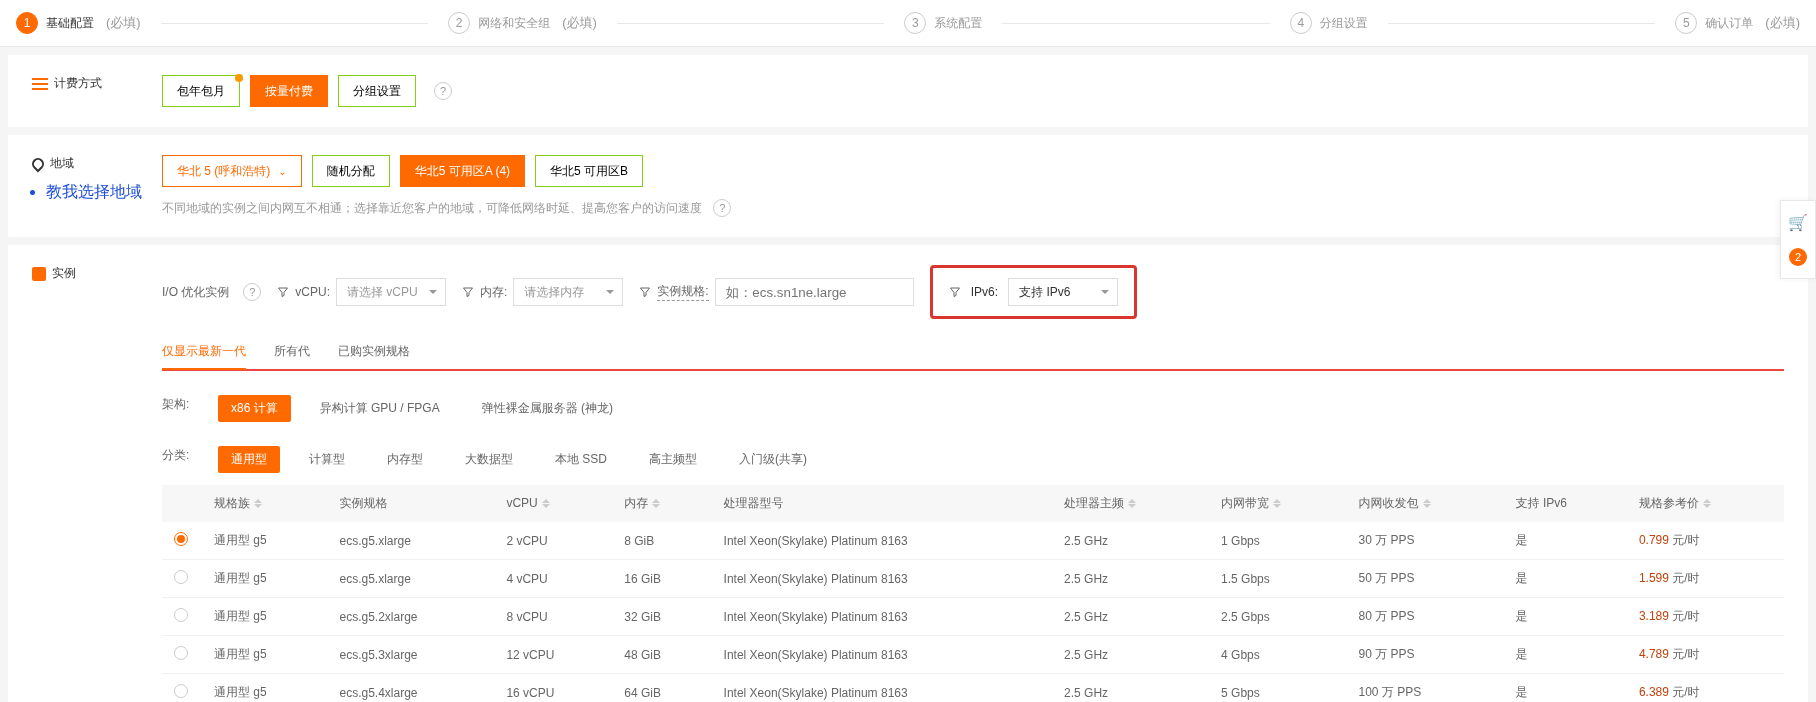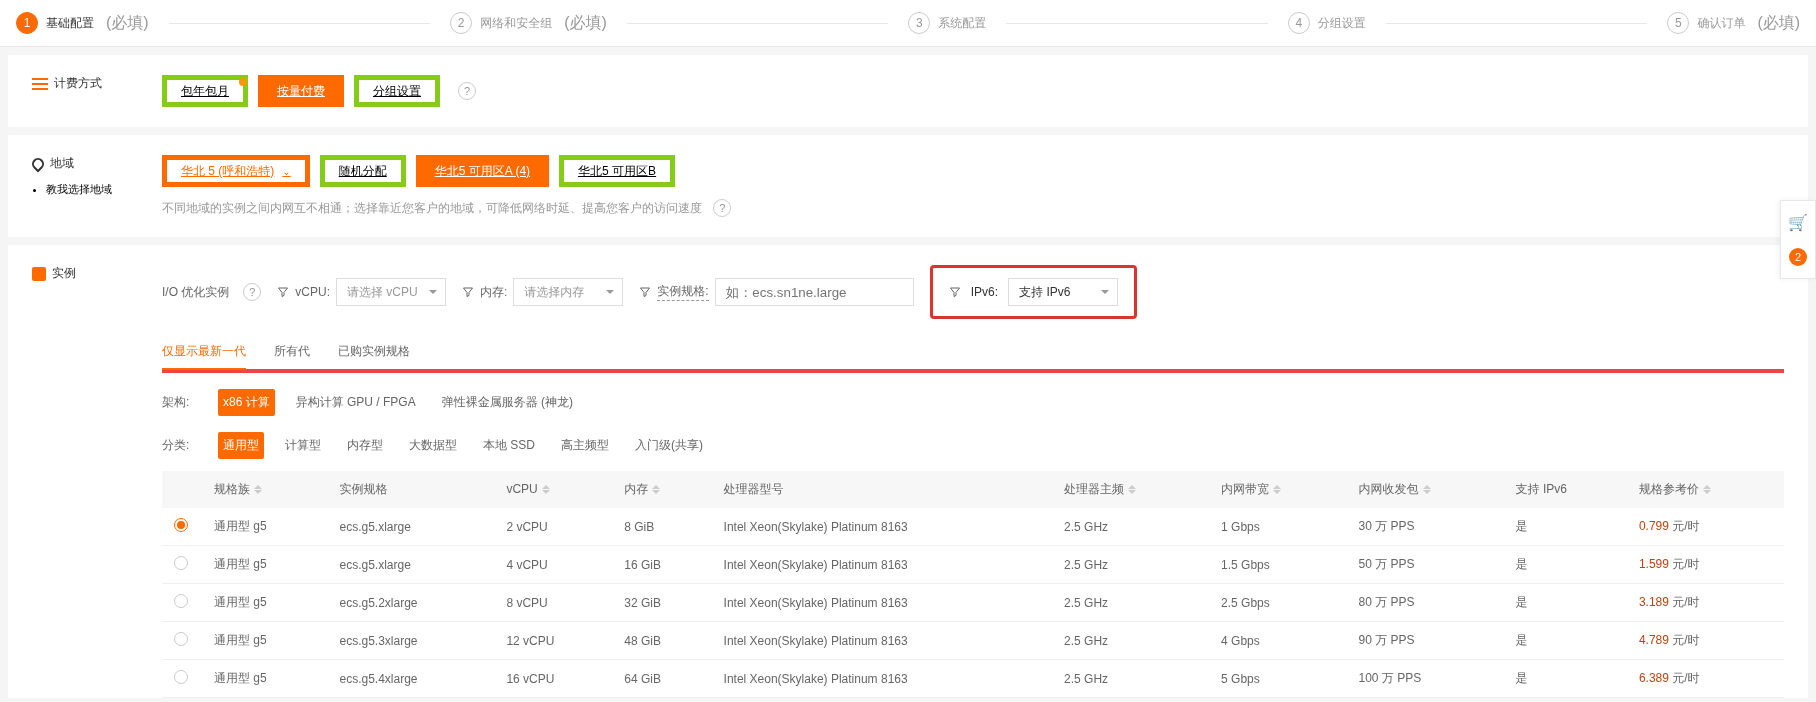--- a/index.html
+++ b/index.html
@@ -3,52 +3,52 @@
 <meta charset="utf-8">
 <style>
 * { margin: 0; padding: 0; box-sizing: border-box; }
 body { font-family: "Microsoft YaHei", "PingFang SC", sans-serif; font-size: 12px; color: #333; background: #f5f5f5; width: 1816px; }
 .wizard { display: flex; align-items: center; background: #fff; border-bottom: 1px solid #e8e8e8; padding: 12px 16px; }
 .wizard .step { display: flex; align-items: center; gap: 8px; color: #999; }
 .wizard .step.active .num { background: #ff6a00; color: #fff; border-color: #ff6a00; }
 .wizard .step.active .label { color: #333; font-weight: 500; }
 .wizard .step .num { width: 22px; height: 22px; border-radius: 50%; border: 1px solid #ccc; display: flex; align-items: center; justify-content: center; font-size: 12px; }
 .wizard .sep { flex: 1; height: 1px; background: #e8e8e8; margin: 0 20px; }
-.req { color: #999; font-size: 16px; margin-left: 4px; }
+.req { color: #999; font-size: 13px; margin-left: 4px; }
 .card { background: #fff; margin: 8px; border-radius: 2px; padding: 20px 24px; }
 .row { display: flex; align-items: flex-start; gap: 20px; }
 .sidelabel { width: 110px; flex-shrink: 0; }
 .sidelabel .title { display: flex; align-items: center; gap: 6px; color: #333; }
-.sidelabel .sublinks { margin-top: 10px; color: #000000; font-size: 11px; }
+.sidelabel .sublinks { margin-top: 10px; color: #1d4ed8; font-size: 16px; }
 .sidelabel .sublinks li { list-style: disc; margin-left: 14px; margin-top: 8px; }
 .iconbar { width: 16px; height: 12px; display: inline-block; }
 .iconbar::before { content: ""; display: block; width: 16px; height: 2px; background: #ff6a00; box-shadow: 0 5px 0 #ff6a00, 0 10px 0 #ff6a00; }
 .pin { width: 12px; height: 12px; border: 2px solid #333; border-radius: 50% 50% 50% 0; transform: rotate(-45deg); display: inline-block; }
 .cube { width: 14px; height: 14px; display: inline-block; background: linear-gradient(#ff6a00,#ff6a00); border-radius: 2px; }
-.btn { display: inline-flex; align-items: center; justify-content: center; padding: 6px 14px; border: 5px solid #84cc16; background: #fff; cursor: pointer; font-size: 12px; height: 32px; text-decoration: underline; }
+.btn { display: inline-flex; align-items: center; justify-content: center; padding: 6px 14px; border: 1px solid #84cc16; background: #fff; cursor: pointer; font-size: 12px; height: 32px; }
 .btn.active { background: #ff6a00; color: #fff; border-color: #ff6a00; }
 .btn.outline-active { border-color: #ff6a00; color: #ff6a00; }
 .btn .dropicon { margin-left: 8px; font-size: 10px; color: inherit; }
 .btngroup { display: flex; gap: 10px; align-items: center; }
 .badge-dot { position: relative; }
 .badge-dot::after { content: ""; position: absolute; top: -2px; right: -4px; width: 8px; height: 8px; background: #ff9800; border-radius: 50%; font-size: 8px; }
 .help { width: 18px; height: 18px; border: 1px solid #ccc; border-radius: 50%; display: inline-flex; align-items: center; justify-content: center; color: #999; font-size: 11px; margin-left: 8px; }
 .note { color: #999; margin-top: 12px; font-size: 12px; }
 .filters { display: flex; align-items: center; gap: 16px; flex-wrap: wrap; }
 .filter { display: flex; align-items: center; gap: 6px; color: #666; }
 .sel { border: 1px solid #ddd; height: 28px; padding: 0 24px 0 10px; color: #999; background: #fff; position: relative; min-width: 110px; display: inline-flex; align-items: center; }
 .sel::after { content: ""; position: absolute; right: 8px; top: 11px; border: 4px solid transparent; border-top-color: #999; }
 .input { border: 1px solid #ddd; height: 28px; padding: 0 10px; outline: none; }
 .hlbox { border: 3px solid #d9362f; border-radius: 4px; padding: 10px 16px; display: flex; align-items: center; gap: 10px; }
-.tabs { display: flex; gap: 28px; border-bottom: 4px solid #ef4444; margin-top: 16px; }
+.tabs { display: flex; gap: 28px; border-bottom: 2px solid #ef4444; margin-top: 16px; }
 .tabs .tab { padding: 8px 0; color: #666; cursor: pointer; }
 .tabs .tab.active { color: #ff6a00; border-bottom: 2px solid #ff6a00; margin-bottom: -1px; }
 .chips { display: flex; align-items: center; gap: 16px; margin-top: 16px; }
 .chips .label { color: #666; min-width: 40px; }
-.chip { padding: 4px 4px; border: 1px solid transparent; cursor: pointer; color: #666; }
+.chip { padding: 4px 12px; border: 1px solid transparent; cursor: pointer; color: #666; margin-top: 8px; }
 .chip.active { background: #ff6a00; color: #fff; border-radius: 2px; }
 .table { width: 100%; margin-top: 12px; border-collapse: collapse; }
 .table th { background: #f7f7f7; text-align: left; padding: 10px 12px; font-weight: normal; color: #666; font-size: 12px; }
 .table td { padding: 10px 12px; border-bottom: 1px solid #f0f0f0; color: #666; font-size: 12px; }
 .radio { width: 14px; height: 14px; border: 1px solid #ccc; border-radius: 50%; display: inline-block; position: relative; }
 .radio.checked { border-color: #ff6a00; }
 .radio.checked::after { content: ""; position: absolute; inset: 2px; background: #ff6a00; border-radius: 50%; }
 .sort { display: inline-flex; flex-direction: column; margin-left: 4px; vertical-align: middle; }
 .sort::before { content: ""; border: 4px solid transparent; border-bottom-color: #ccc; margin-bottom: 1px; }
 .sort::after { content: ""; border: 4px solid transparent; border-top-color: #ccc; }

